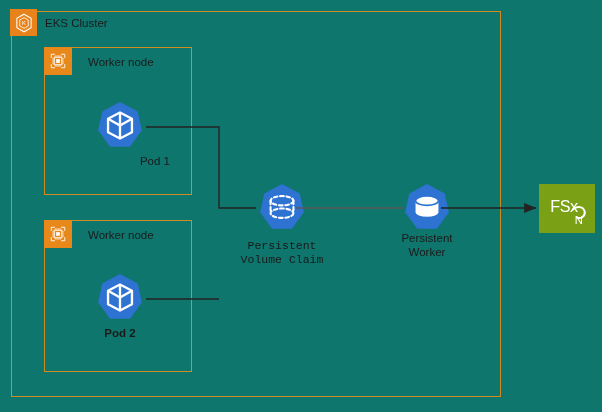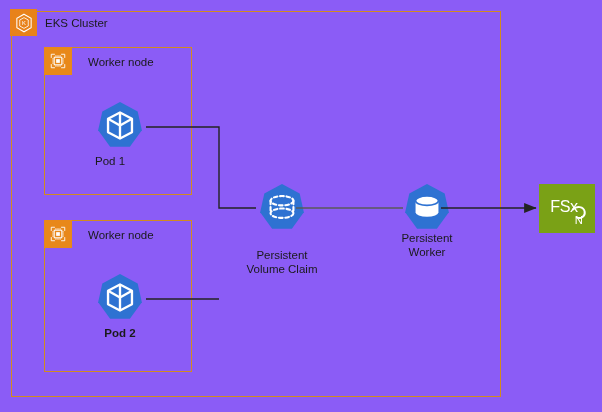--- a/index.html
+++ b/index.html
@@ -4,21 +4,21 @@
 <style>
   html, body {
     margin: 0;
     padding: 0;
     background: #ffffff;
   }
   #canvas {
     position: relative;
     width: 602px;
     height: 412px;
-    background: #8b5cf6;
+    background: #0f766e;
     font-family: "Liberation Sans", sans-serif;
     overflow: hidden;
   }
 
   
   .group-box {
     position: absolute;
     box-sizing: border-box;
     border: 1.6px solid #D18B1F;
     background: transparent;
@@ -97,23 +97,23 @@
 
   
   .node-label {
     position: absolute;
     font-size: 11.5px;
     color: #1a1a1a;
     text-align: center;
     line-height: 14px;
     white-space: pre;
   }
-  #pod-1-label { left: 60px;  top: 154px; width: 100px; }
+  #pod-1-label { left: 70px;  top: 154px; width: 100px; text-align: right; }
   #pod-2-label { left: 70px;  top: 326px; width: 100px; font-weight: bold; }
-  #pvc-label   { left: 232px; top: 248px; width: 100px; }
+  #pvc-label   { left: 232px; top: 239px; width: 100px; font-family: Liberation Mono, monospace; }
   #pv-label    { left: 377px; top: 231px; width: 100px; }
 
   
   #fsx-tile {
     position: absolute;
     left: 539px;
     top: 184px;
     width: 56px;
     height: 49px;
     background: #7AA116;

